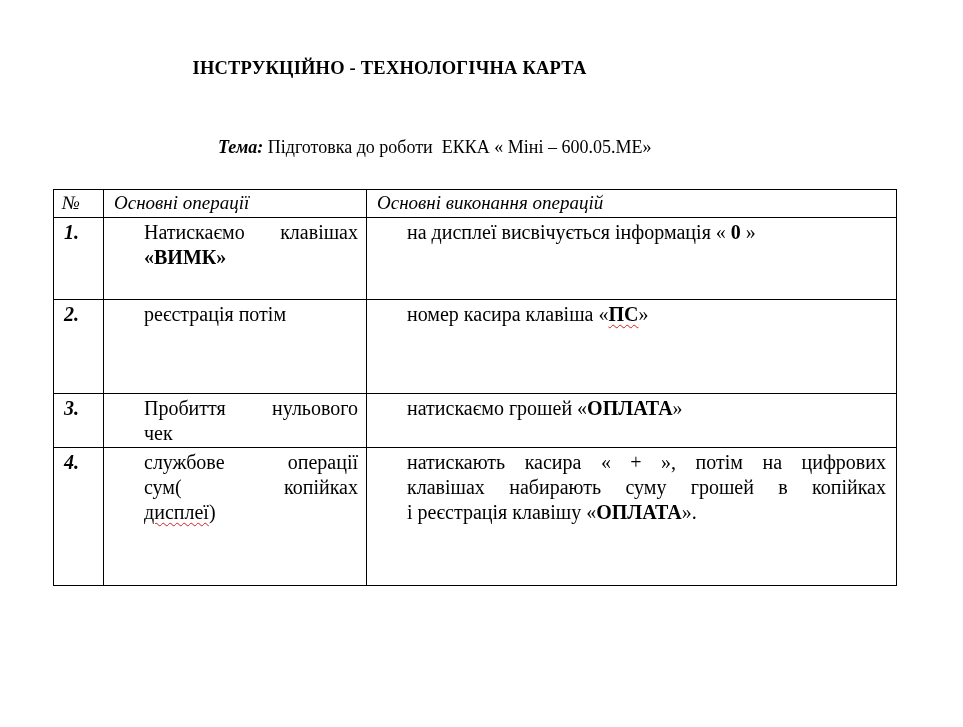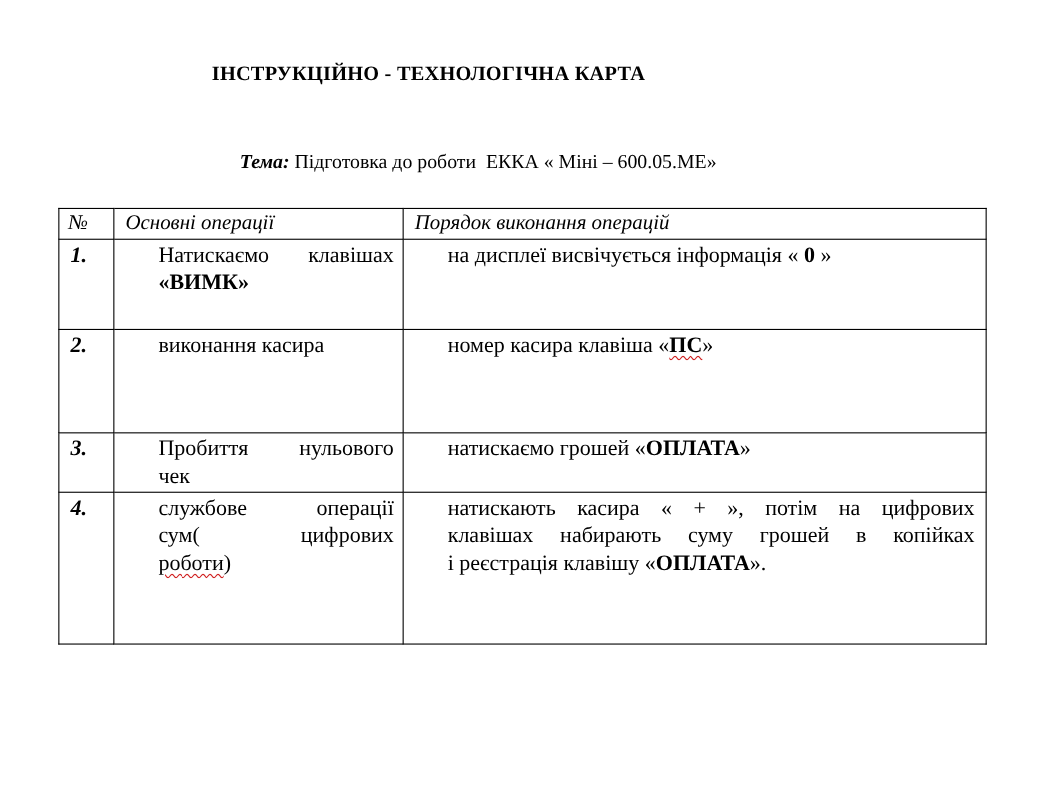--- a/index.html
+++ b/index.html
@@ -56,53 +56,53 @@
 <table>
   <colgroup>
       <col class="c1">
       <col class="c2">
       <col class="c3">
     </colgroup>
   <tbody>
       <tr class="hdr">
     <td class="n">№</td>
     <td class="h">Основні операції</td>
-    <td class="h">Порядок  виконання операцій</td>
+    <td class="h">Основні  виконання операцій</td>
   </tr>
 
   <tr class="r1">
     <td class="num">1.</td>
     <td class="op">
       <span class="justify-line">Натискаємо   клавішах</span>
       <b>«ВИМК»</b>
     </td>
     <td class="desc"><span>на дисплеї висвічується інформація « </span><b>0</b><span> »</span></td>
   </tr>
 
   <tr class="r2">
     <td class="num">2.</td>
-    <td class="op">виконання касира</td>
+    <td class="op">реєстрація потім</td>
     <td class="desc"><span>номер касира клавіша «</span><b class="squiggle">ПС</b><span>»</span></td>
   </tr>
 
   <tr class="r3">
     <td class="num">3.</td>
     <td class="op">
       <span class="justify-line">Пробиття   нульового</span>
       <span>чек</span>
     </td>
     <td class="desc"><span>натискаємо грошей «</span><b>ОПЛАТА</b><span>»</span></td>
   </tr>
 
   <tr class="r4">
     <td class="num">4.</td>
     <td class="op">
       <span class="justify-line">службове       операції</span>
-      <span class="justify-line">сум(            цифрових</span>
-      <span><span class="squiggle">роботи</span><span>)</span></span>
+      <span class="justify-line">сум(            копійках</span>
+      <span><span class="squiggle">дисплеї</span><span>)</span></span>
     </td>
     <td class="desc">
       <span class="justify-line">натискають  касира  « + »,  потім  на  цифрових</span>
       <span class="justify-line">клавішах     набирають суму грошей в копійках</span>
       <span><span>і реєстрація клавішу  «</span><b>ОПЛАТА</b><span>».</span></span>
     </td>
   </tr>
 </tbody>
   </table>
 

